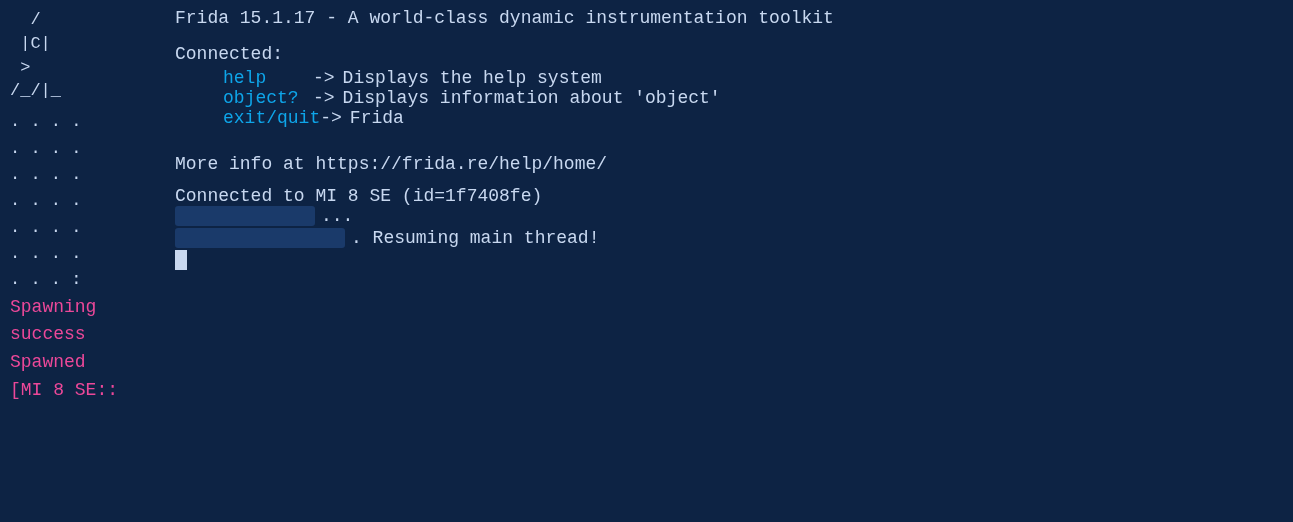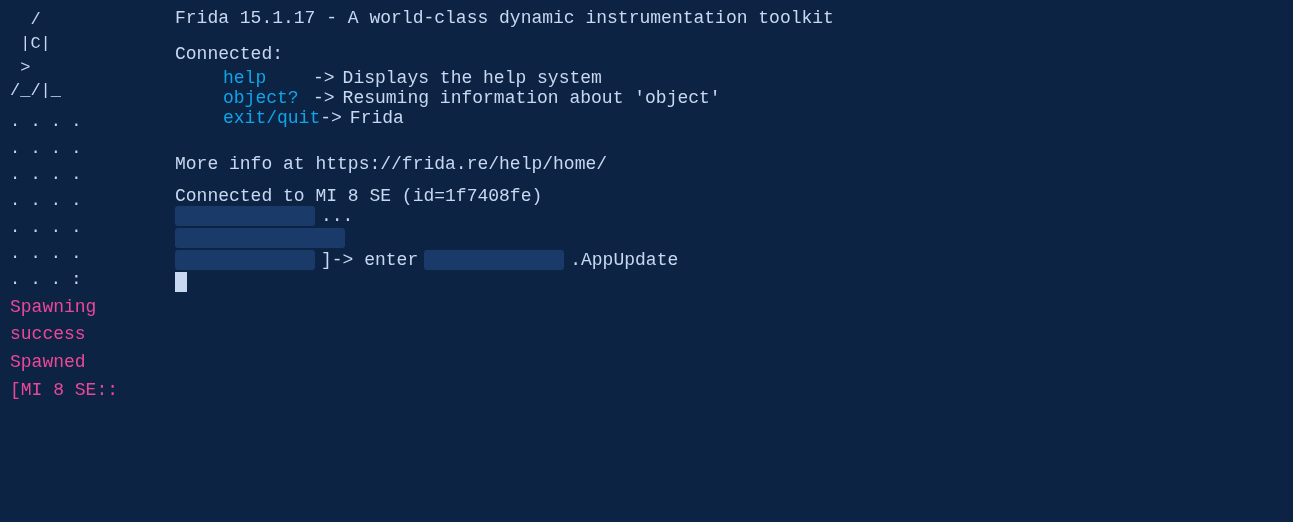--- a/index.html
+++ b/index.html
@@ -185,21 +185,21 @@
     <div class="commands-section">
       <div class="commands-header">Connected:</div>
       <div class="command-row">
         <span class="cmd-name">help</span>
         <span class="cmd-arrow">-&gt;</span>
         <span>Displays the help system</span>
       </div>
       <div class="command-row">
         <span class="cmd-name">object?</span>
         <span class="cmd-arrow">-&gt;</span>
-        <span>Resuming information about 'object'</span>
+        <span>Displays information about 'object'</span>
       </div>
       <div class="command-row">
         <span class="cmd-name">exit/quit</span>
         <span class="cmd-arrow">-&gt;</span>
         <span>Frida</span>
       </div>
     </div>
 
     <div class="more-info-line">More info at https://frida.re/help/home/</div>
 
@@ -207,27 +207,22 @@
 
     <div class="spawning-section">
 
       <div class="output-line">
         <span class="blurred-text blurred-md">&nbsp;</span>
         <span>...</span>
       </div>
 
       <div class="output-line">
         <span class="blurred-text blurred-lg">&nbsp;</span>
-      </div>
-
-      <div class="output-line">
-        <span class="blurred-text blurred-md">&nbsp;</span>
-        <span>]-&gt; enter</span>
-        <span class="blurred-text blurred-md">&nbsp;</span>
-        <span>.AppUpdate</span>
-      </div>
+        <span>. Resuming main thread!</span>
+      </div>
+
 
       <div class="output-line">
         <span class="cursor-block"></span>
       </div>
     </div>
   </div>
 </div>
 
 </body></html>

